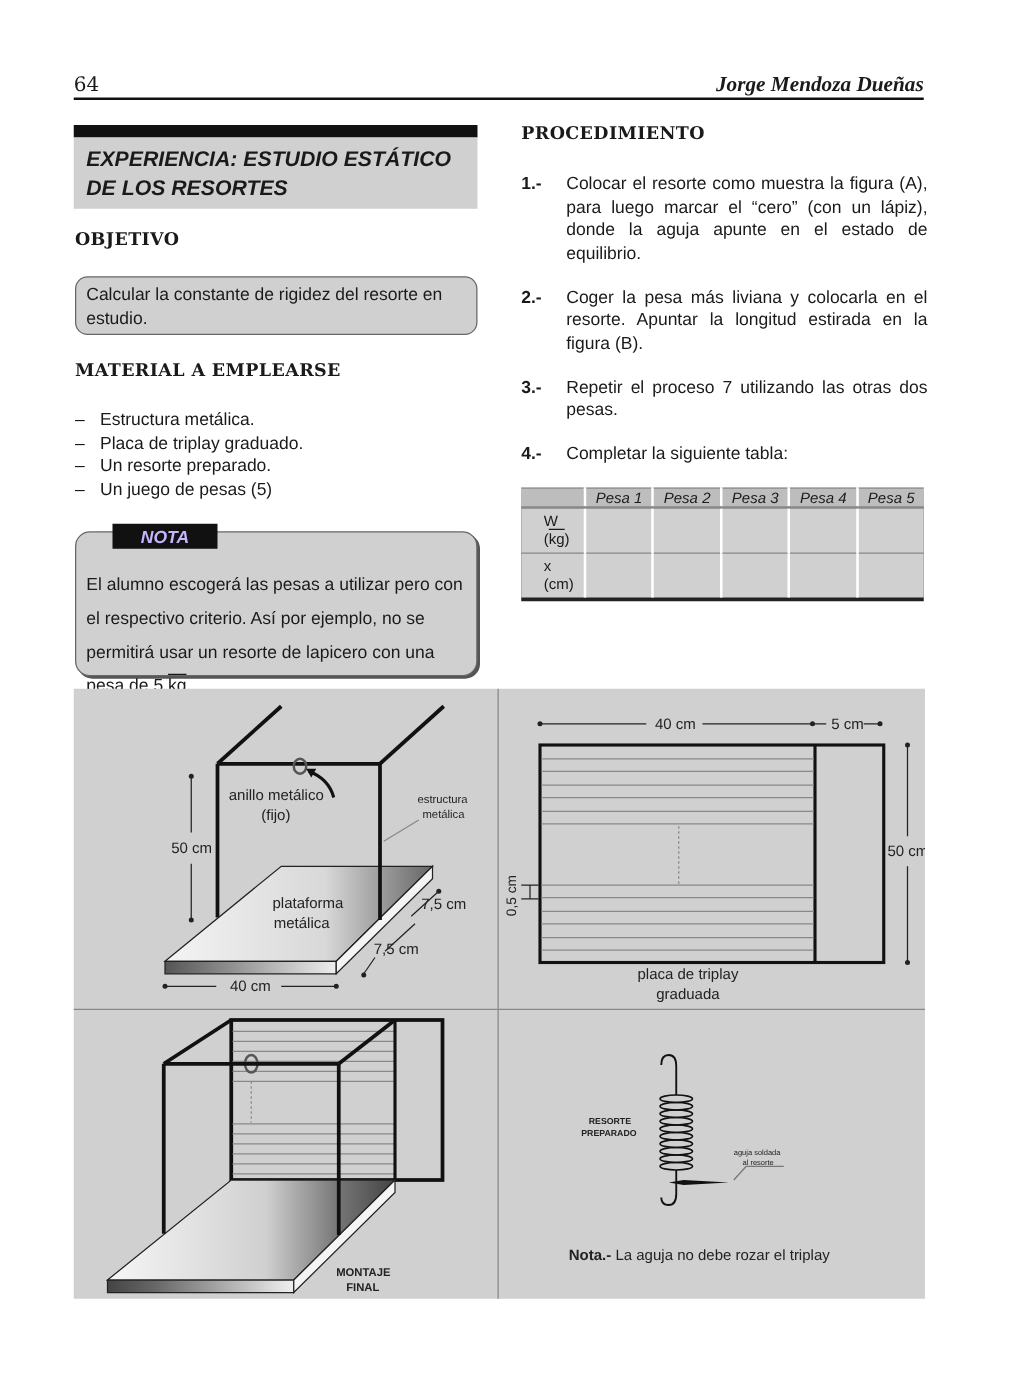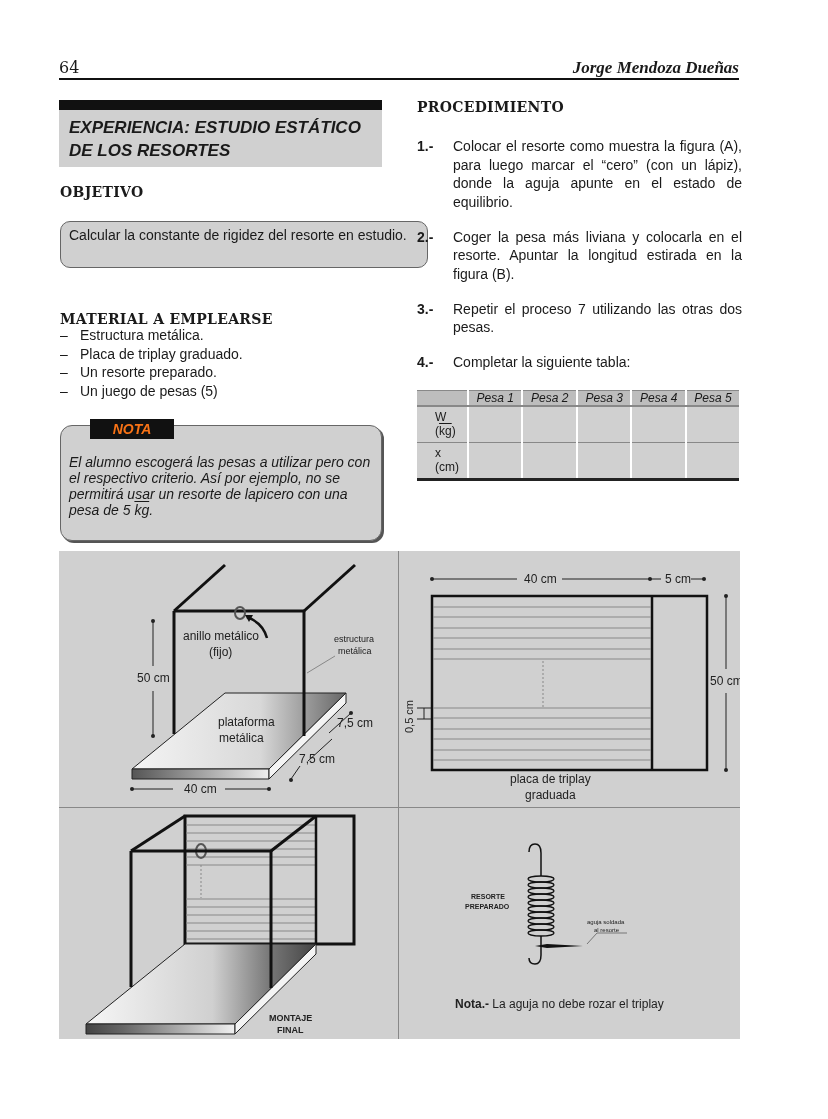--- a/index.html
+++ b/index.html
@@ -9,29 +9,29 @@
   .page-header { position: absolute; left: 59px; top: 56px; width: 680px; height: 24px; border-bottom: 2px solid #111; }
   .page-number { position: absolute; left: 0; top: 2px; font-family: "DejaVu Serif", serif; font-weight: normal; font-size: 16px; }
   .page-author { position: absolute; right: 0; top: 2px; font-family: "Liberation Serif", serif; font-style: italic; font-weight: bold; font-size: 17px; }
 
   .title-block { position: absolute; left: 59px; top: 100px; width: 323px; }
   .title-bar { height: 10px; background: #111; }
   .title-box { background: #d0d0d0; padding: 6px 10px 5px 10px; font-style: italic; font-weight: bold; font-size: 17px; line-height: 23px; }
 
   .section-heading { position: absolute; font-family: "DejaVu Serif", serif; font-weight: bold; font-size: 14px; letter-spacing: 0.3px; }
 
-  .objective-box { position: absolute; left: 60px; top: 221px; width: 368px; height: 47px; background: #d0d0d0; border: 1.5px solid #666; border-radius: 10px; padding: 4px 8px; font-size: 14px; line-height: 19px; }
+  .objective-box { position: absolute; left: 60px; top: 221px; width: 322px; height: 47px; background: #d0d0d0; border: 1.5px solid #666; border-radius: 10px; padding: 4px 8px; font-size: 14px; line-height: 19px; }
 
   .materials-list { position: absolute; left: 60px; top: 326px; list-style: none; font-size: 14px; line-height: 18.5px; }
   .materials-list li { display: flex; }
   .materials-list .dash { width: 20px; }
 
   .note-box { position: absolute; left: 60px; top: 425px; width: 322px; height: 116px; background: #d0d0d0; border: 1.5px solid #666; border-radius: 12px; box-shadow: 2px 2px 0 #555; }
-  .note-label { position: absolute; left: 29px; top: -7px; width: 84px; height: 20px; background: #111; color: #f97316; font-style: italic; font-weight: bold; font-size: 14px; text-align: center; line-height: 20px; }
-  .note-text { position: absolute; left: 8px; top: 28px; right: 8px; font-size: 14px; line-height: 16px; font-style: italic; }
+  .note-label { position: absolute; left: 29px; top: -7px; width: 84px; height: 20px; background: #111; color: #c4b5fd; font-style: italic; font-weight: bold; font-size: 14px; text-align: center; line-height: 20px; }
+  .note-text { position: absolute; left: 8px; top: 28px; right: 8px; font-size: 14px; line-height: 27px; }
   .kg { text-decoration: overline; }
 
   .procedure { position: absolute; left: 417px; top: 137px; width: 325px; font-size: 14px; line-height: 18.5px; }
   .step { display: flex; margin-bottom: 16.5px; }
   .step-num { width: 36px; font-weight: bold; flex-shrink: 0; }
   .step-text { flex: 1; text-align: justify; }
 
   .data-table { position: absolute; left: 417px; top: 390px; width: 322px; border-collapse: collapse; background: #d0d0d0; box-shadow: 0 3px 0 #222; font-size: 12px; }
   .data-table th, .data-table td { border-left: 2px solid #fff; border-top: 1px solid #888; }
   .data-table th:first-child, .data-table td:first-child { border-left: none; }
@@ -58,21 +58,21 @@
   <div class="title-bar"></div>
   <div class="title-box">
     <div>EXPERIENCIA:  ESTUDIO ESTÁTICO</div>
     <div>DE LOS RESORTES</div>
   </div>
 </div>
 
 <div class="section-heading" style="left:60px; top:184px;">OBJETIVO</div>
 <div class="objective-box">Calcular la constante de rigidez del resorte en estudio.</div>
 
-<div class="section-heading" style="left:60px; top:289px;margin-top:22px;">MATERIAL A EMPLEARSE</div>
+<div class="section-heading" style="left:60px; top:289px;">MATERIAL A EMPLEARSE</div>
 <ul class="materials-list">
   <li>
       <span class="dash">–</span>
       <span>Estructura metálica.</span>
     </li>
   <li>
       <span class="dash">–</span>
       <span>Placa de triplay graduado.</span>
     </li>
   <li>

